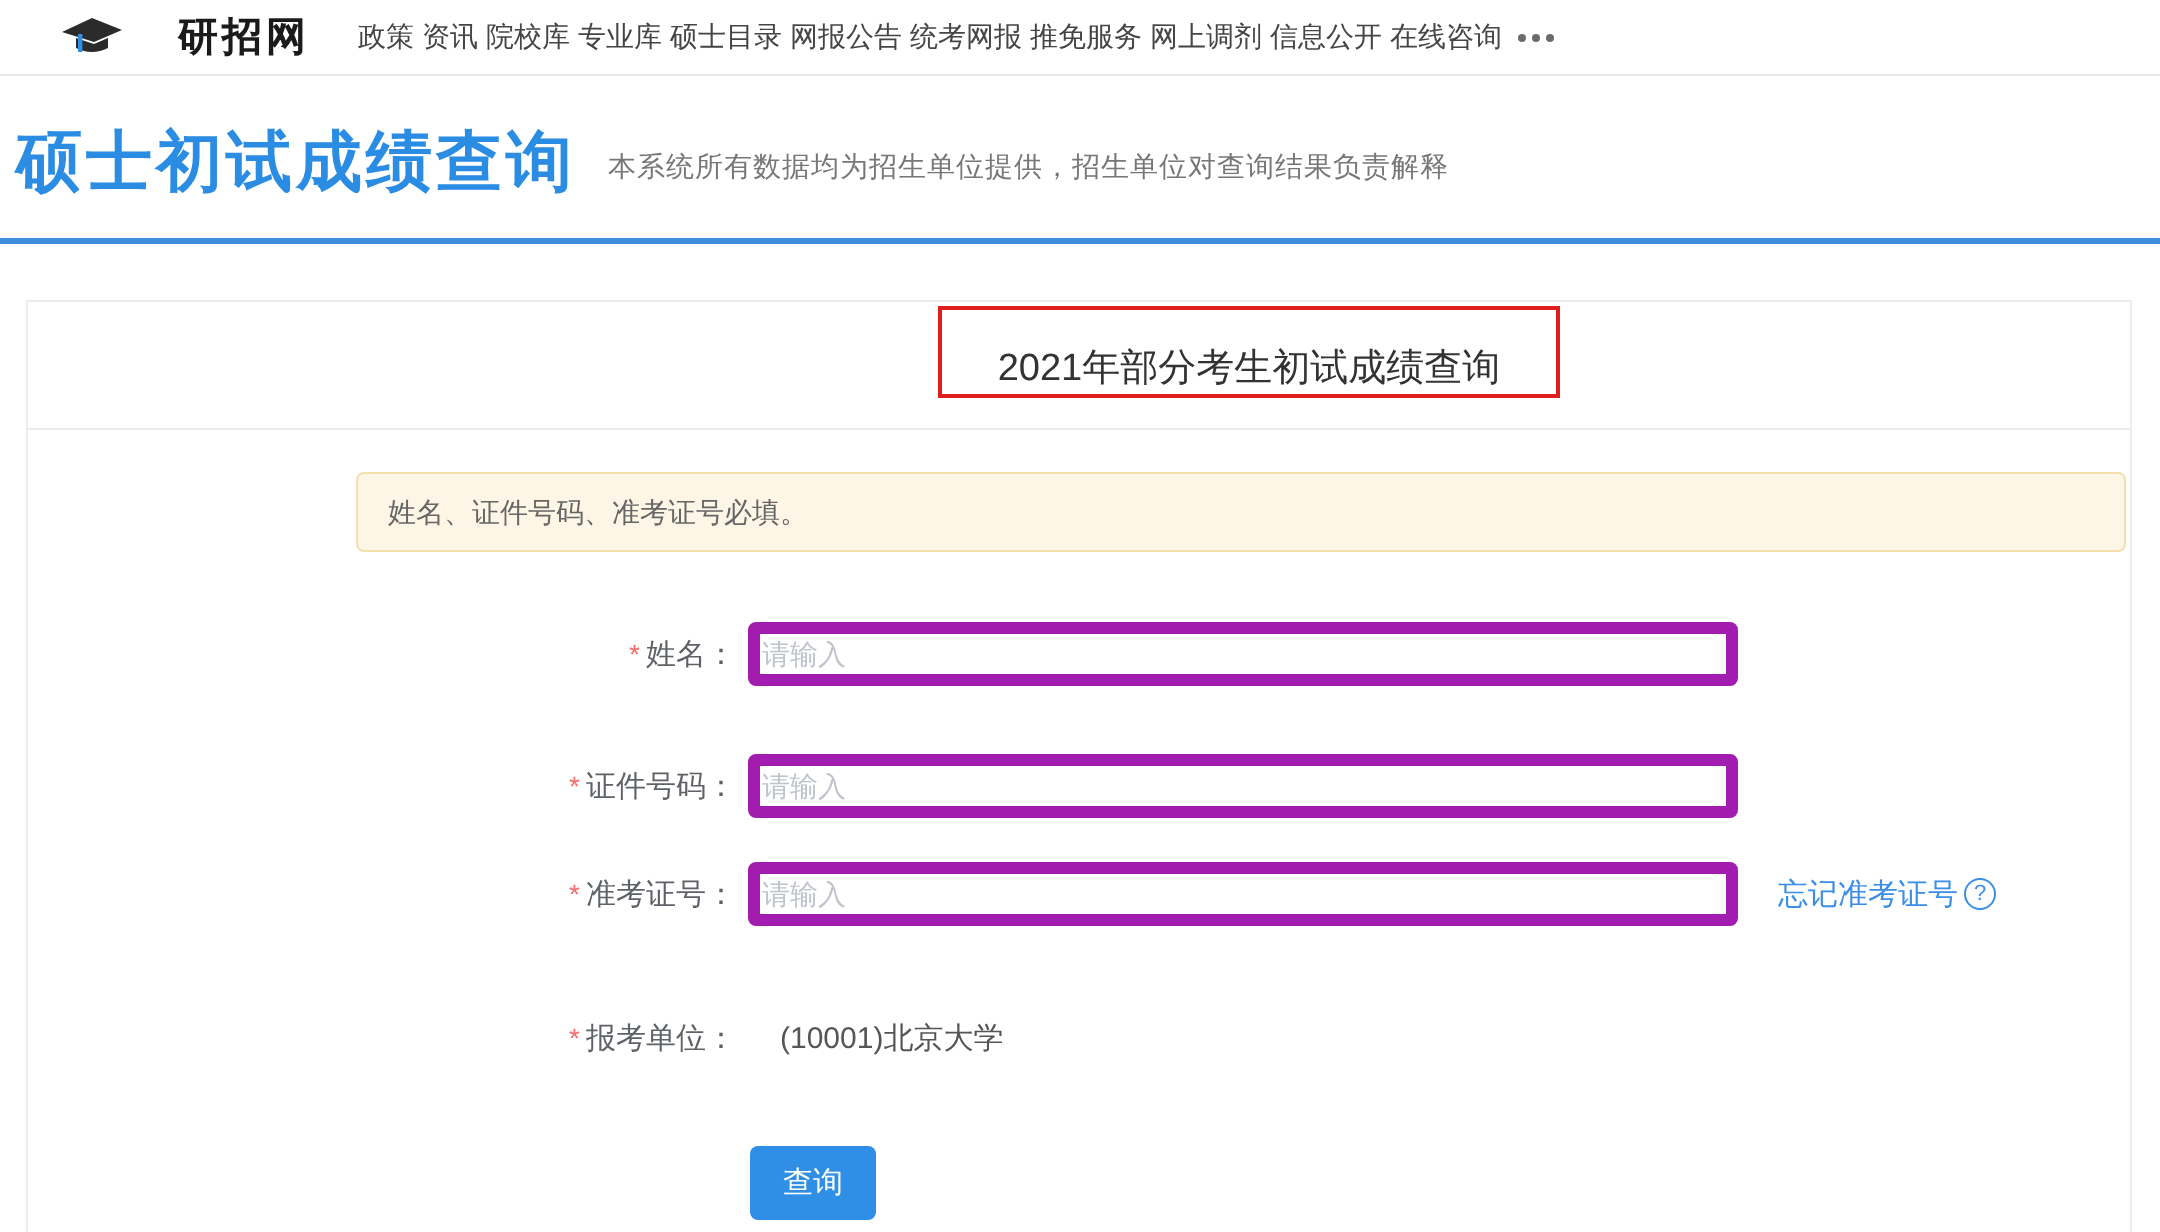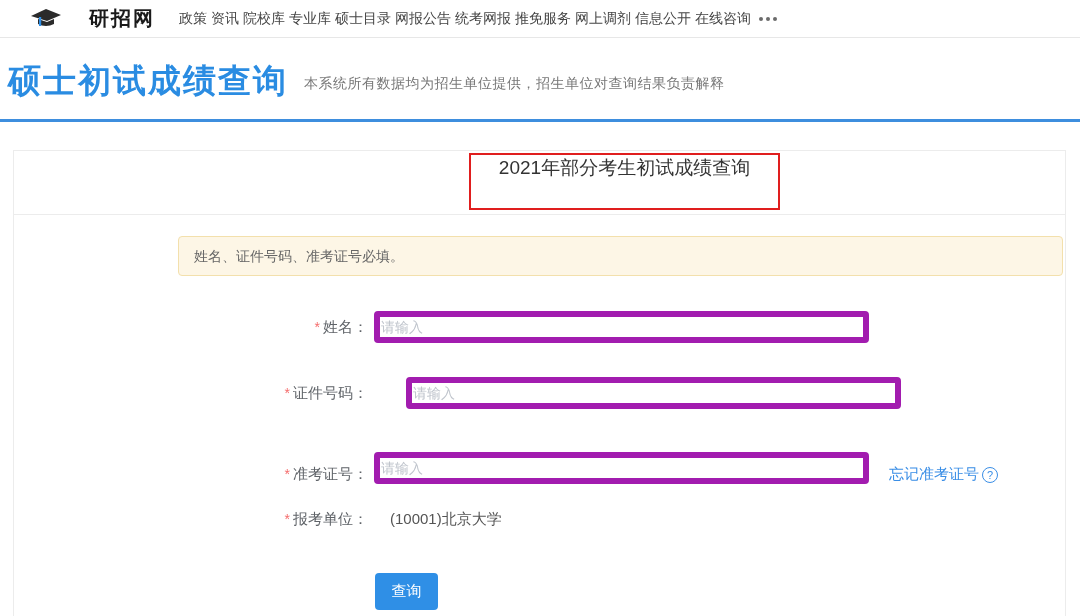--- a/index.html
+++ b/index.html
@@ -28,35 +28,35 @@
   .page-sub { font-size:14px; color:#777; padding-bottom:7px; letter-spacing:0.5px; }
   .blue-rule { position:absolute; top:119px; left:0; width:100%; height:3px; background:#3e8ede; }
 
   
   .card {
     position:absolute; left:13px; top:150px; width:1053px; height:470px;
     background:#fff; border:1px solid #ececec;
   }
   .card-head { position:relative; height:64px; border-bottom:1px solid #ececec; }
   .red-box {
-    position:absolute; left:455px; top:2px; width:311px; height:57px;
-    border:2px solid #e01e1e; display:flex; align-items:flex-start; justify-content:center;
+    position:absolute; left:455px; top:2px; width:311px; height:46px;
+    border:2px solid #e01e1e; display:flex; align-items:flex-end; justify-content:center;
   }
   .card-title { font-size:19px; font-weight:normal; color:#333; }
 
   .notice {
     position:absolute; left:164px; top:85px; width:885px; height:40px;
     background:#fdf6e6; border:1px solid #f3e0ac; border-radius:4px;
     line-height:38px; padding-left:15px; font-size:14px; color:#666;
   }
 
   .form-row { position:absolute; left:0; height:32px; display:flex; align-items:center; width:100%; }
   .row-name   { top:160px; }
-  .row-id     { top:226px;gap:32px; }
-  .row-ticket { top:301px;align-items:flex-end; }
+  .row-id     { top:226px; }
+  .row-ticket { top:280px; }
   .row-unit   { top:352px; }
   .row-submit { top:422px; }
   .row-label { width:354px; text-align:right; font-size:15px; color:#5f6368; white-space:nowrap; }
   .req { color:#f56c6c; margin-right:3px; font-size:14px; }
   .text-input {
     margin-left:6px; width:495px; height:32px; border:6px solid #a21caf; border-radius:4px;
     padding:0 1px; font-size:14px; color:#15803d; outline:none; background:#fff;
     font-family:"Liberation Sans", sans-serif;
   }
   .text-input::placeholder { color:#bfc4cc; }

